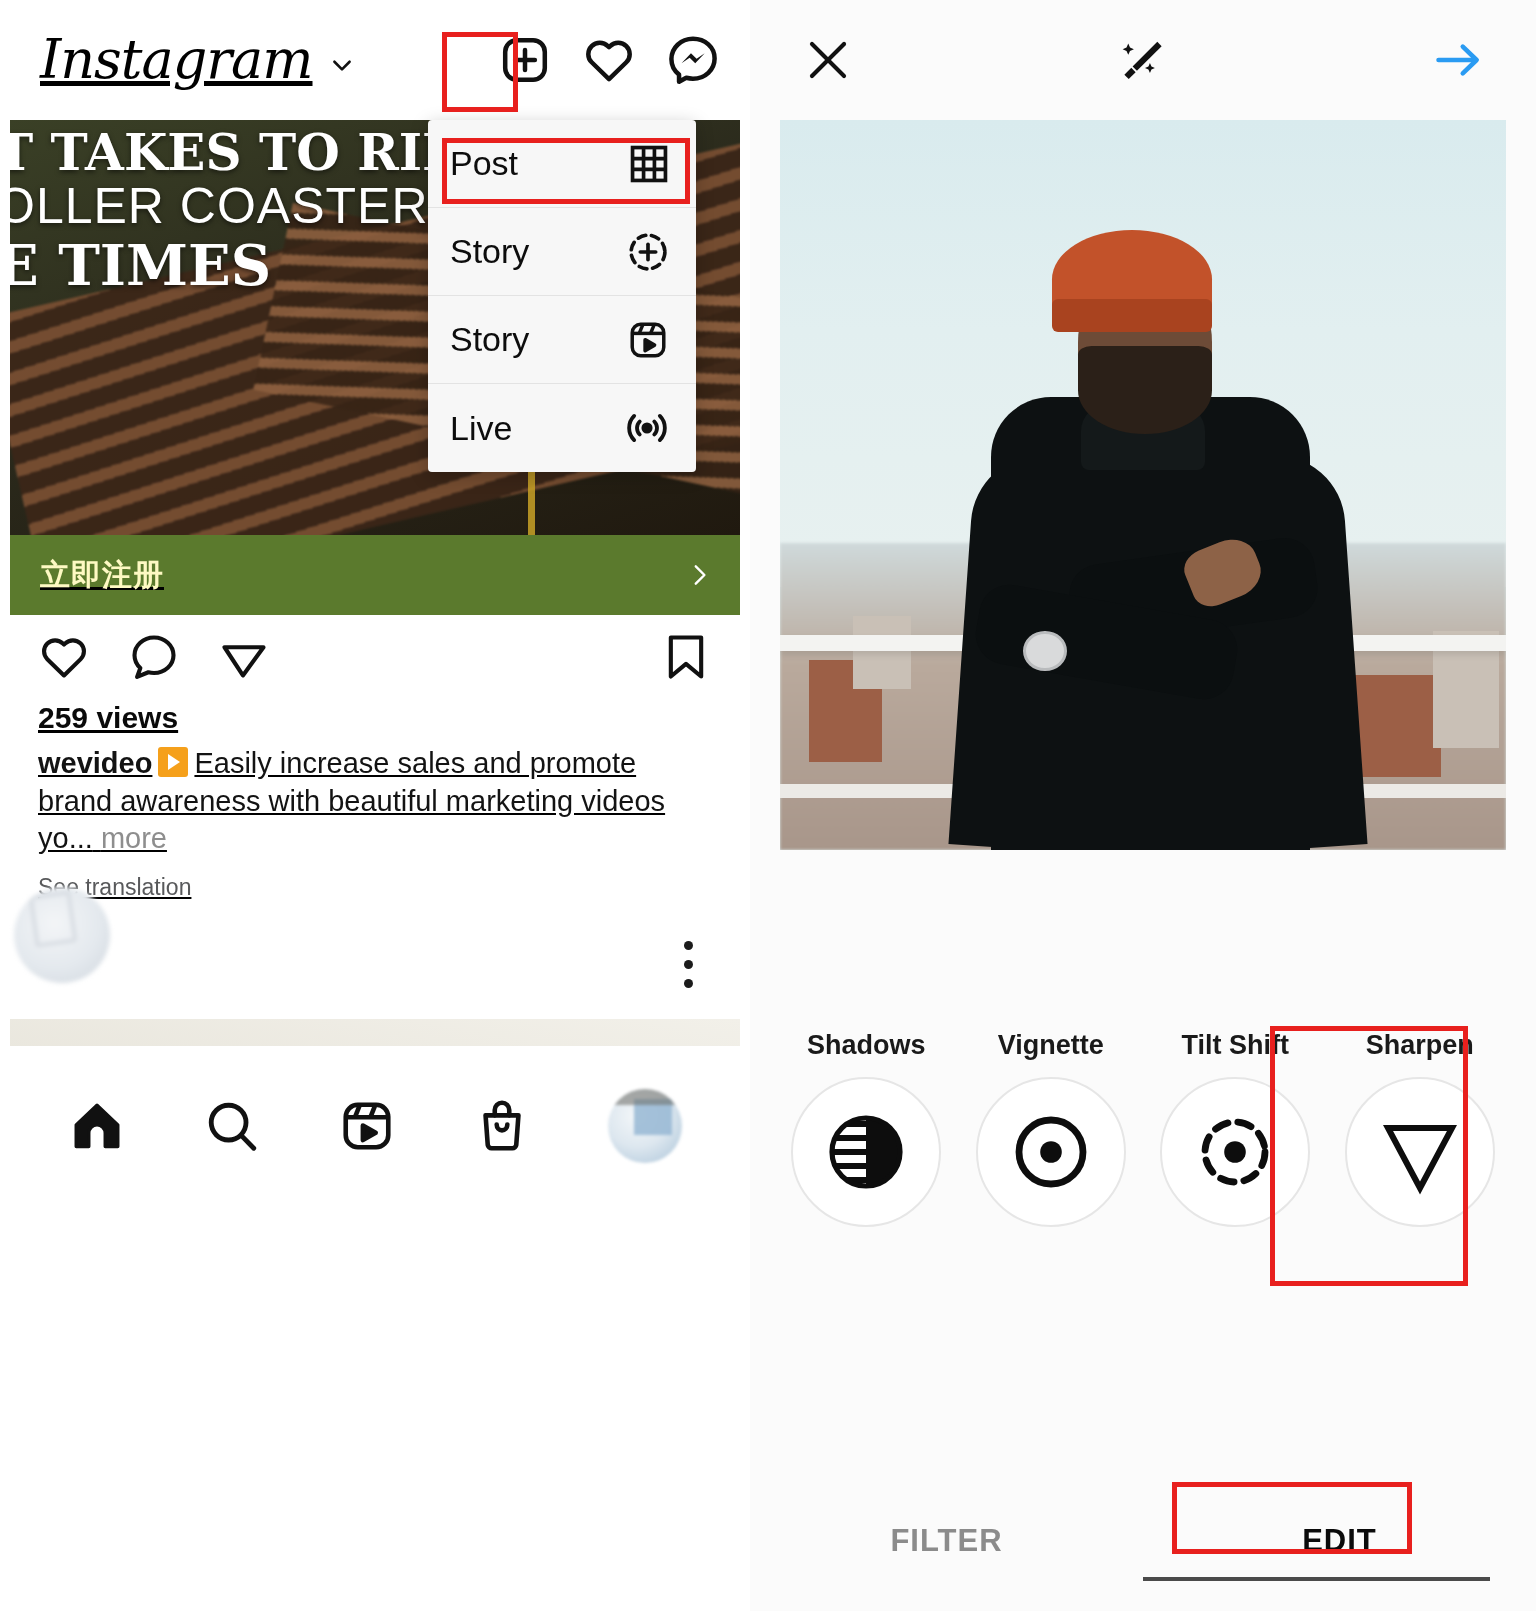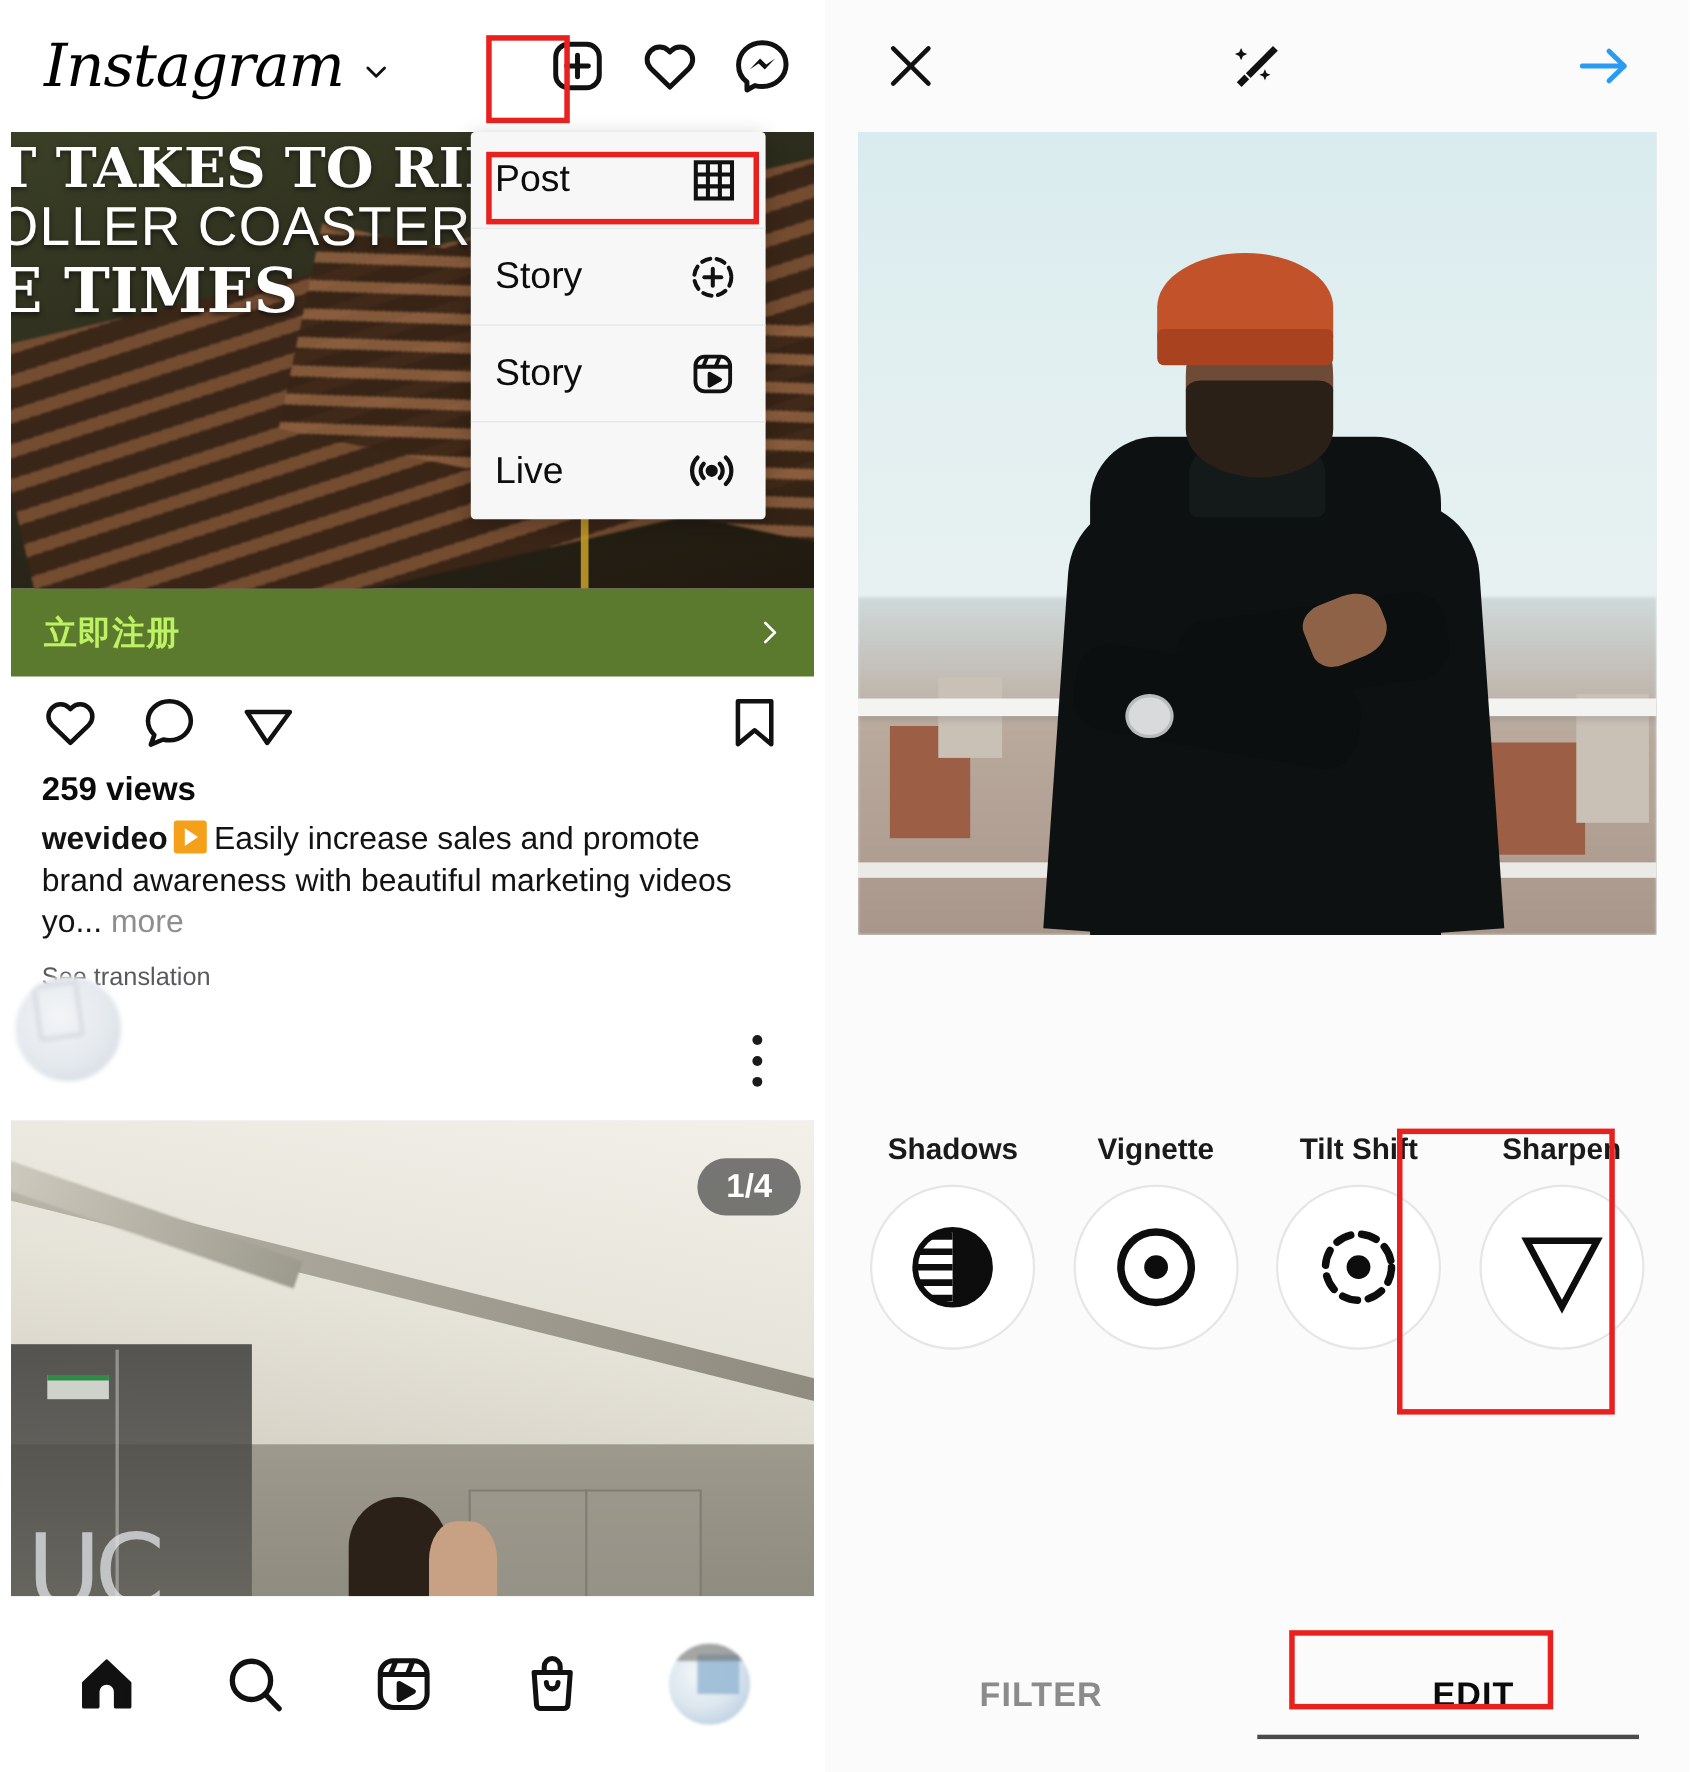--- a/index.html
+++ b/index.html
@@ -7,23 +7,24 @@
     width: 1536px; height: 1611px;
     background: #ffffff;
     font-family: "Liberation Sans", sans-serif;
     overflow: hidden;
   }
   .screen { position: relative; width: 1536px; height: 1611px; display: flex; }
 
   
   .panel-left {
     position: relative;
-    width: 750px; height: 1611px;
+    width: 750px; height: 1206px;
     background: #ffffff;
     overflow: hidden;
+    text-decoration: underline;
   }
   .ig-header {
     position: relative;
     height: 120px;
     display: flex; align-items: center;
     padding: 0 30px 0 40px;
     background: #ffffff;
   }
   .ig-logo {
     font-family: "DejaVu Serif", serif;
@@ -90,21 +91,21 @@
 
   
   .cta-band {
     width: 730px; margin-left: 10px;
     height: 80px;
     background: #5b7a2d;
     display: flex; align-items: center; justify-content: space-between;
     padding: 0 28px 0 30px;
   }
   .cta-text {
-    color: #bef264; font-size: 30px; font-weight: 700;
+    color: #fef9c3; font-size: 30px; font-weight: 700;
     font-family: "DejaVu Sans", sans-serif;
     letter-spacing: 1px;
   }
   .cta-arrow { width: 26px; height: 36px; }
 
   
   .act-row {
     width: 730px; margin-left: 10px;
     height: 84px;
     display: flex; align-items: center;

